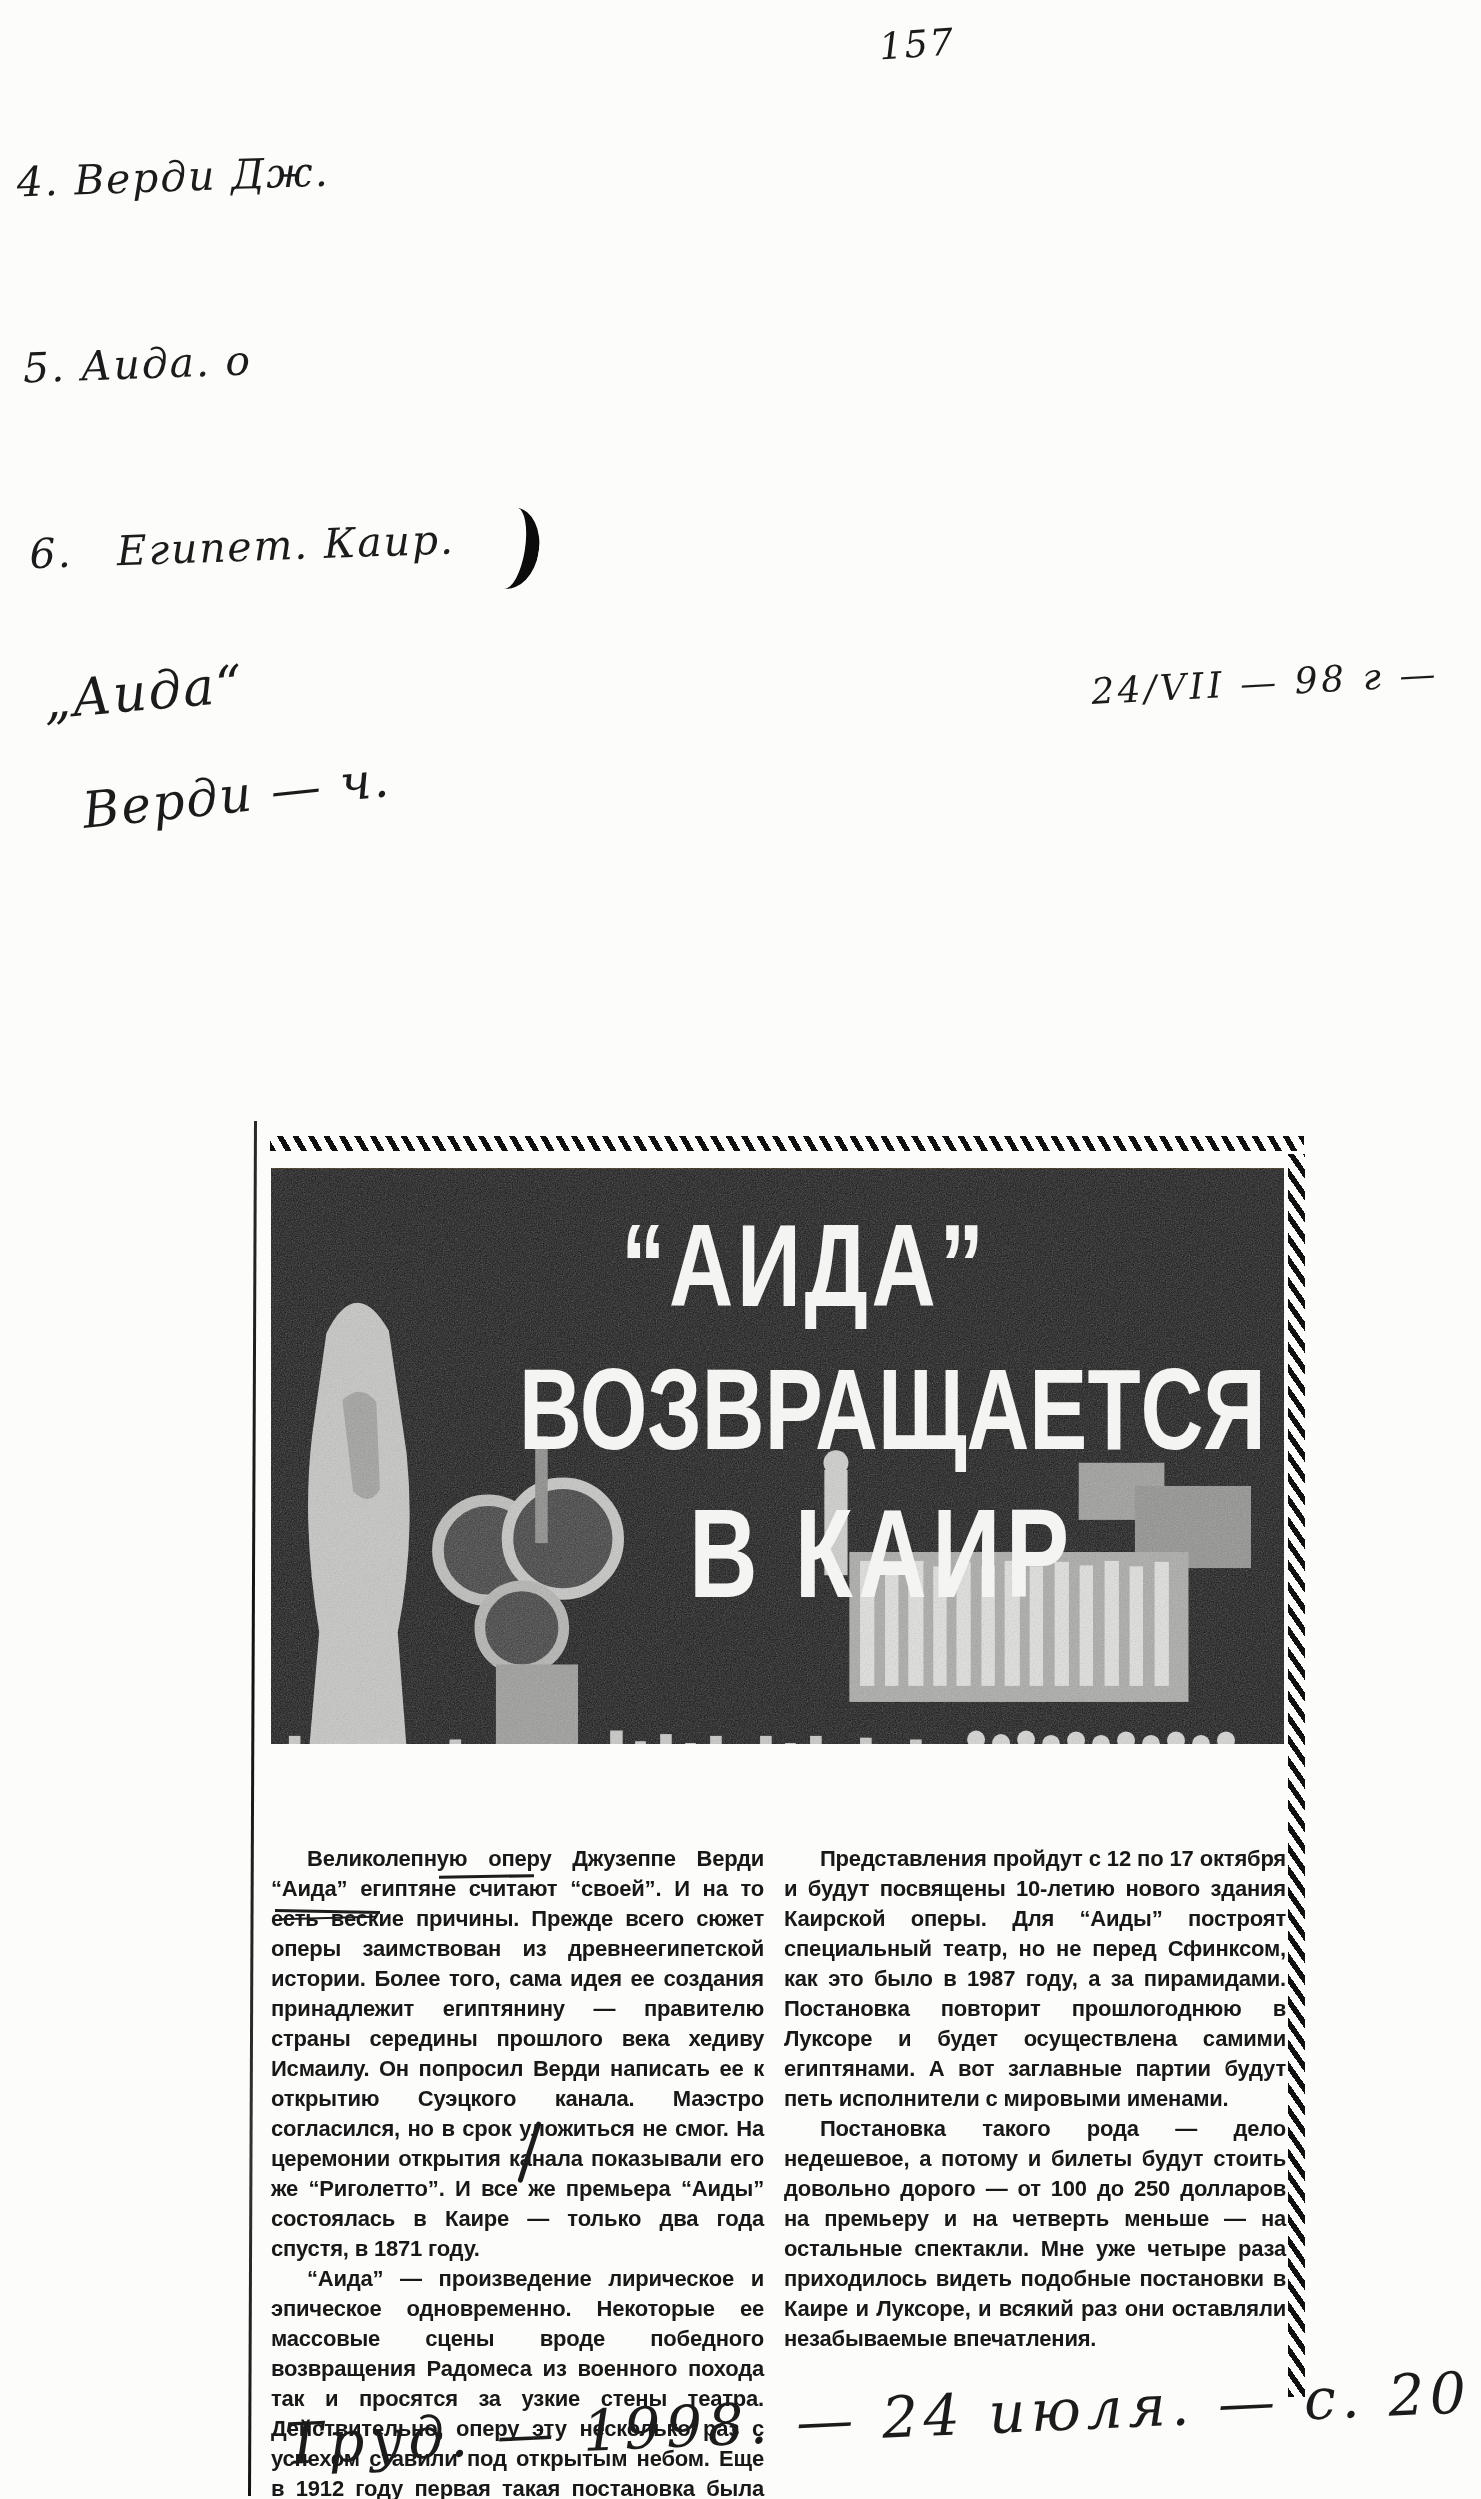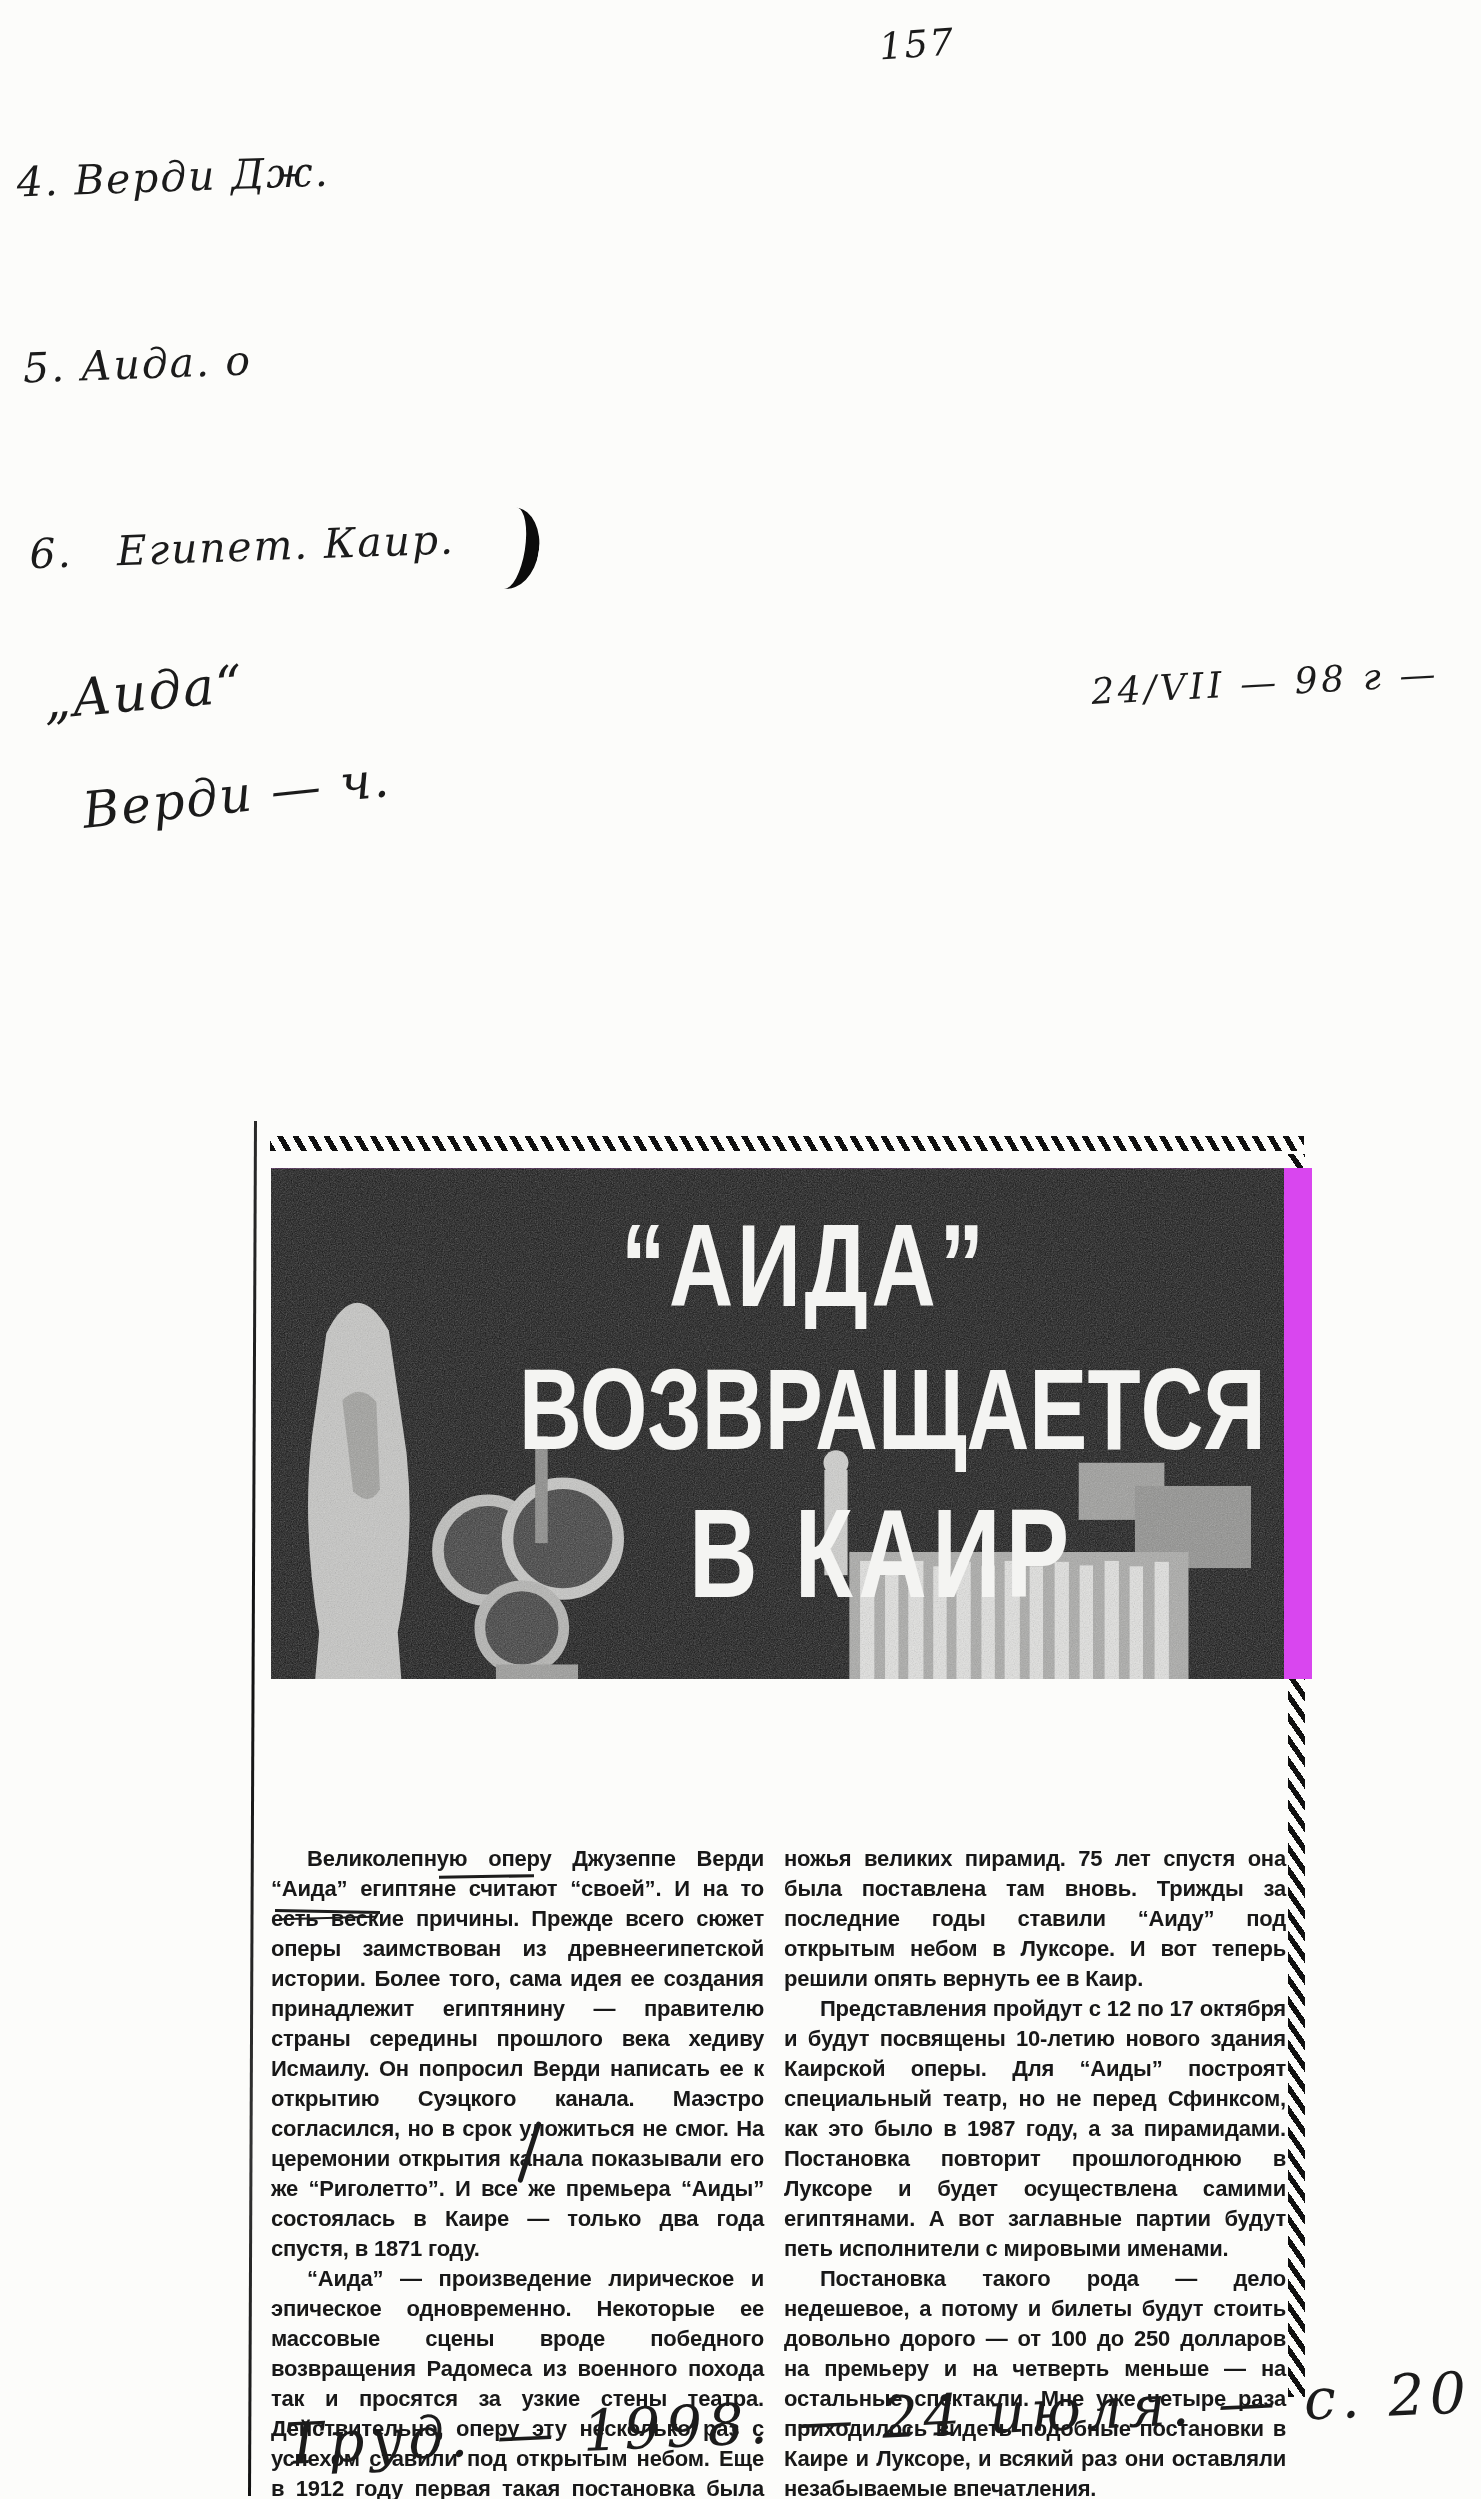--- a/index.html
+++ b/index.html
@@ -39,22 +39,22 @@
   .hatch-top{
     position:absolute;left:270px;top:1136px;width:1034px;height:15px;
     background:repeating-linear-gradient(60deg,#101010 0 5.4px,transparent 5.4px 13.4px);
   }
   .hatch-right{
     position:absolute;left:1288px;top:1154px;width:17px;height:1243px;
     background:repeating-linear-gradient(55deg,#101010 0 5.4px,transparent 5.4px 12.5px);
   }
   
   .photo{
-    position:absolute;left:271px;top:1168px;width:1013px;height:511px;
-    background:#d946ef;overflow:hidden;padding-left:28px;
+    position:absolute;left:271px;top:1168px;width:1013px;height:576px;
+    background:#a16207;overflow:hidden;
   }
   .photo svg{position:absolute;left:0;top:0;}
   .headline{
     position:absolute;color:#f4f4f2;font-weight:700;
     font-family:"Liberation Sans",sans-serif;
     transform-origin:top left;z-index:5;white-space:pre;
   }
   .hl1{left:350px;top:30px;font-size:89px;letter-spacing:3.6px;transform:scaleY(1.32);}
   .hl2{left:248px;top:175px;font-size:87px;letter-spacing:0px;transform:scaleY(1.32);}
   .hl3{left:418px;top:314px;font-size:95px;letter-spacing:5.4px;transform:scaleY(1.32);}
@@ -206,21 +206,20 @@
     <div class="headline hl1">“АИДА”</div>
     <div class="headline hl2">ВОЗВРАЩАЕТСЯ</div>
     <div class="headline hl3">В КАИР</div>
   </div>
 
   <div class="article-col col-left">
     <p class="para indent">Великолепную оперу Джузеппе Верди “Аида” египтяне считают “своей”. И на то есть веские причины. Прежде всего сюжет оперы заимствован из древнеегипетской истории. Более того, сама идея ее создания принадлежит египтянину — правителю страны середины прошлого века хедиву Исмаилу. Он попросил Верди написать ее к открытию Суэцкого канала. Маэстро согласился, но в срок уложиться не смог. На церемонии открытия канала показывали его же “Риголетто”. И все же премьера “Аиды” состоялась в Каире — только два года спустя, в 1871 году.</p>
     <p class="para indent">“Аида” — произведение лирическое и эпическое одновременно. Некоторые ее массовые сцены вроде победного возвращения Радомеса из военного похода так и просятся за узкие стены театра. Действительно, оперу эту несколько раз с успехом ставили под открытым небом. Еще в 1912 году первая такая постановка была предпринята у под-</p>
   </div>
   <div class="article-col col-right">
-    <p class="para">ножья великих пирамид. 75 лет спустя она была поставлена там вновь. Трижды за последние годы ставили “Аиду” под открытым небом в Луксоре. И вот теперь решили опять вернуть ее в Каир.</p>
     <p class="para indent">Представления пройдут с 12 по 17 октября и будут посвящены 10-летию нового здания Каирской оперы. Для “Аиды” построят специальный театр, но не перед Сфинксом, как это было в 1987 году, а за пирамидами. Постановка повторит прошлогоднюю в Луксоре и будет осуществлена самими египтянами. А вот заглавные партии будут петь исполнители с мировыми именами.</p>
     <p class="para indent">Постановка такого рода — дело недешевое, а потому и билеты будут стоить довольно дорого — от 100 до 250 долларов на премьеру и на четверть меньше — на остальные спектакли. Мне уже четыре раза приходилось видеть подобные постановки в Каире и Луксоре, и всякий раз они оставляли незабываемые впечатления.</p>
   </div>
 
   <div class="mark u-opera"></div>
   <div class="mark u-aida1"></div>
   <div class="mark u-aida2"></div>
   <div class="mark slash"></div>
 
   <div class="hand ann-source">Труд. — 1998. — 24 июля. — с. 20</div>

